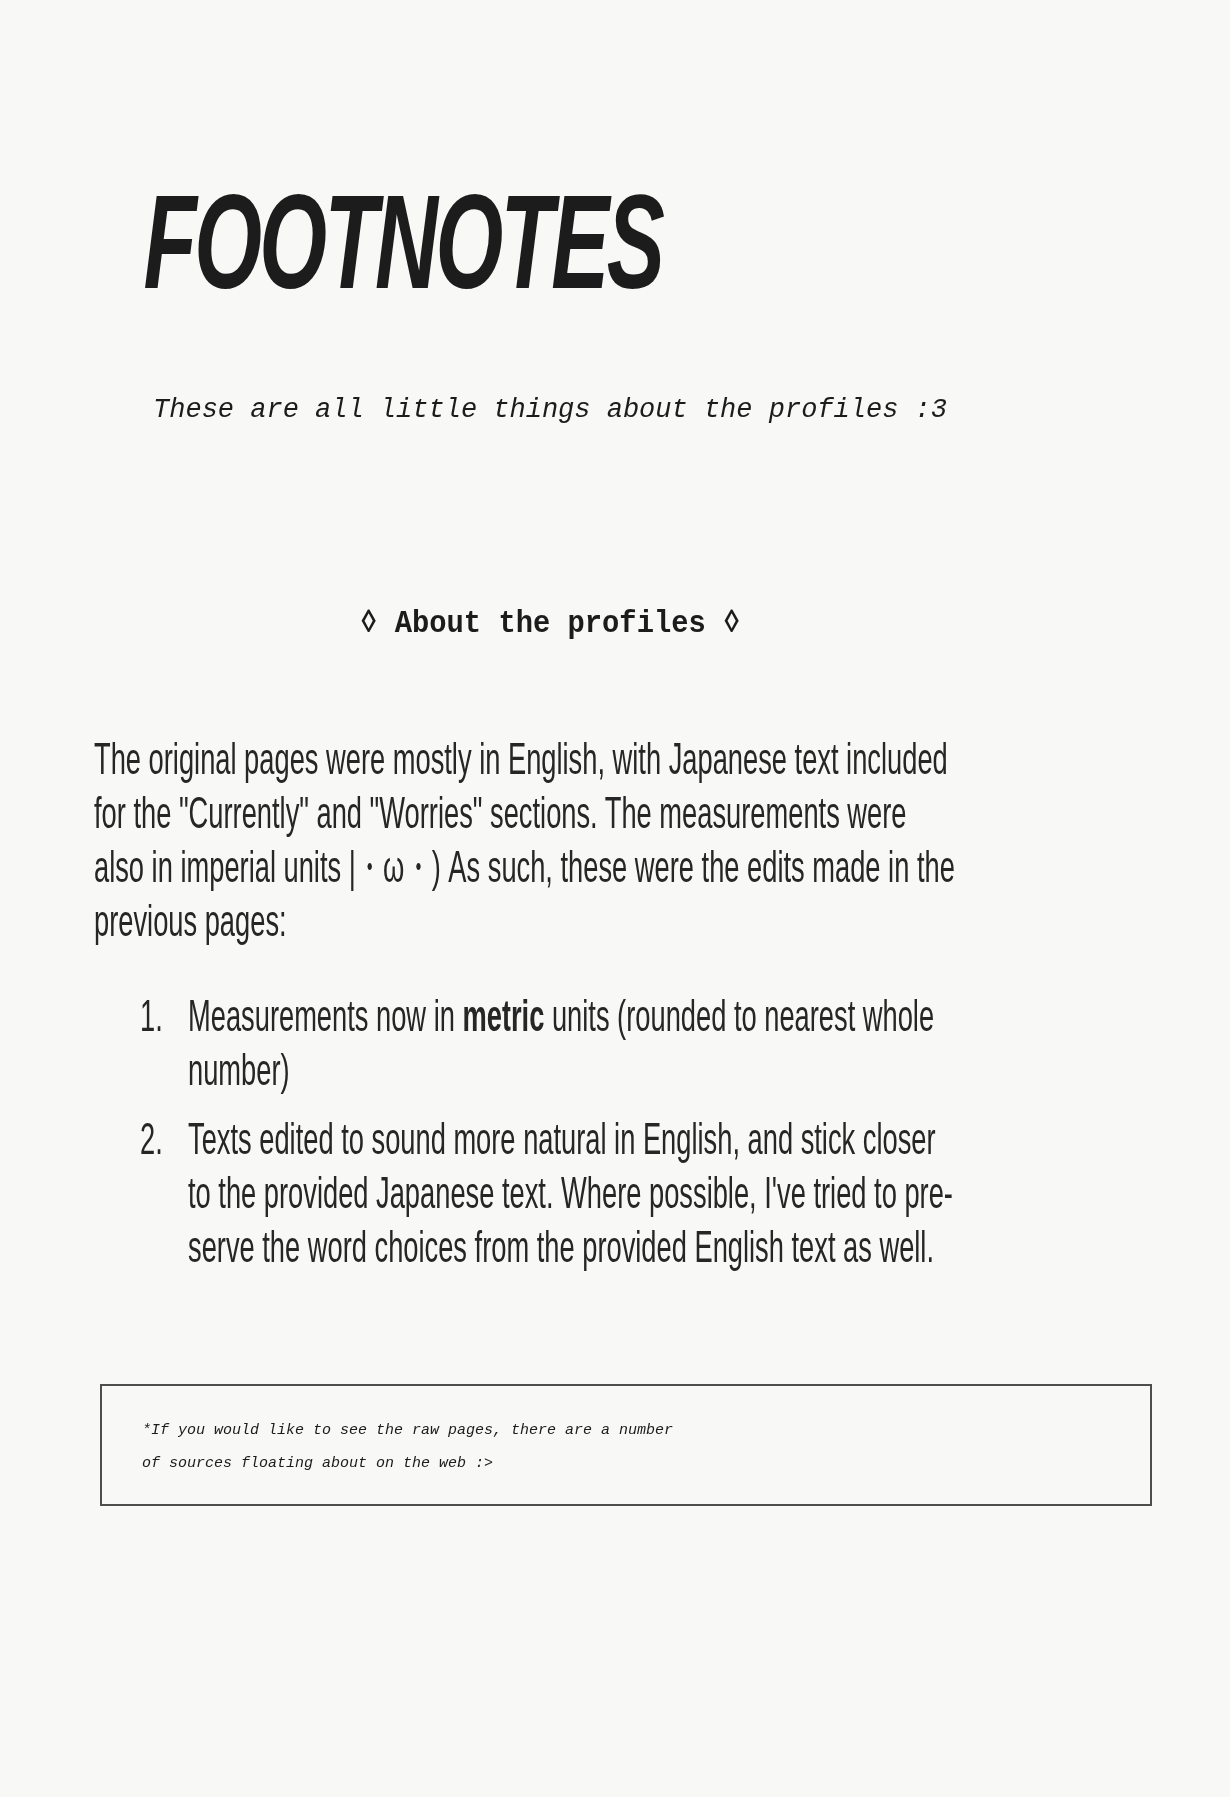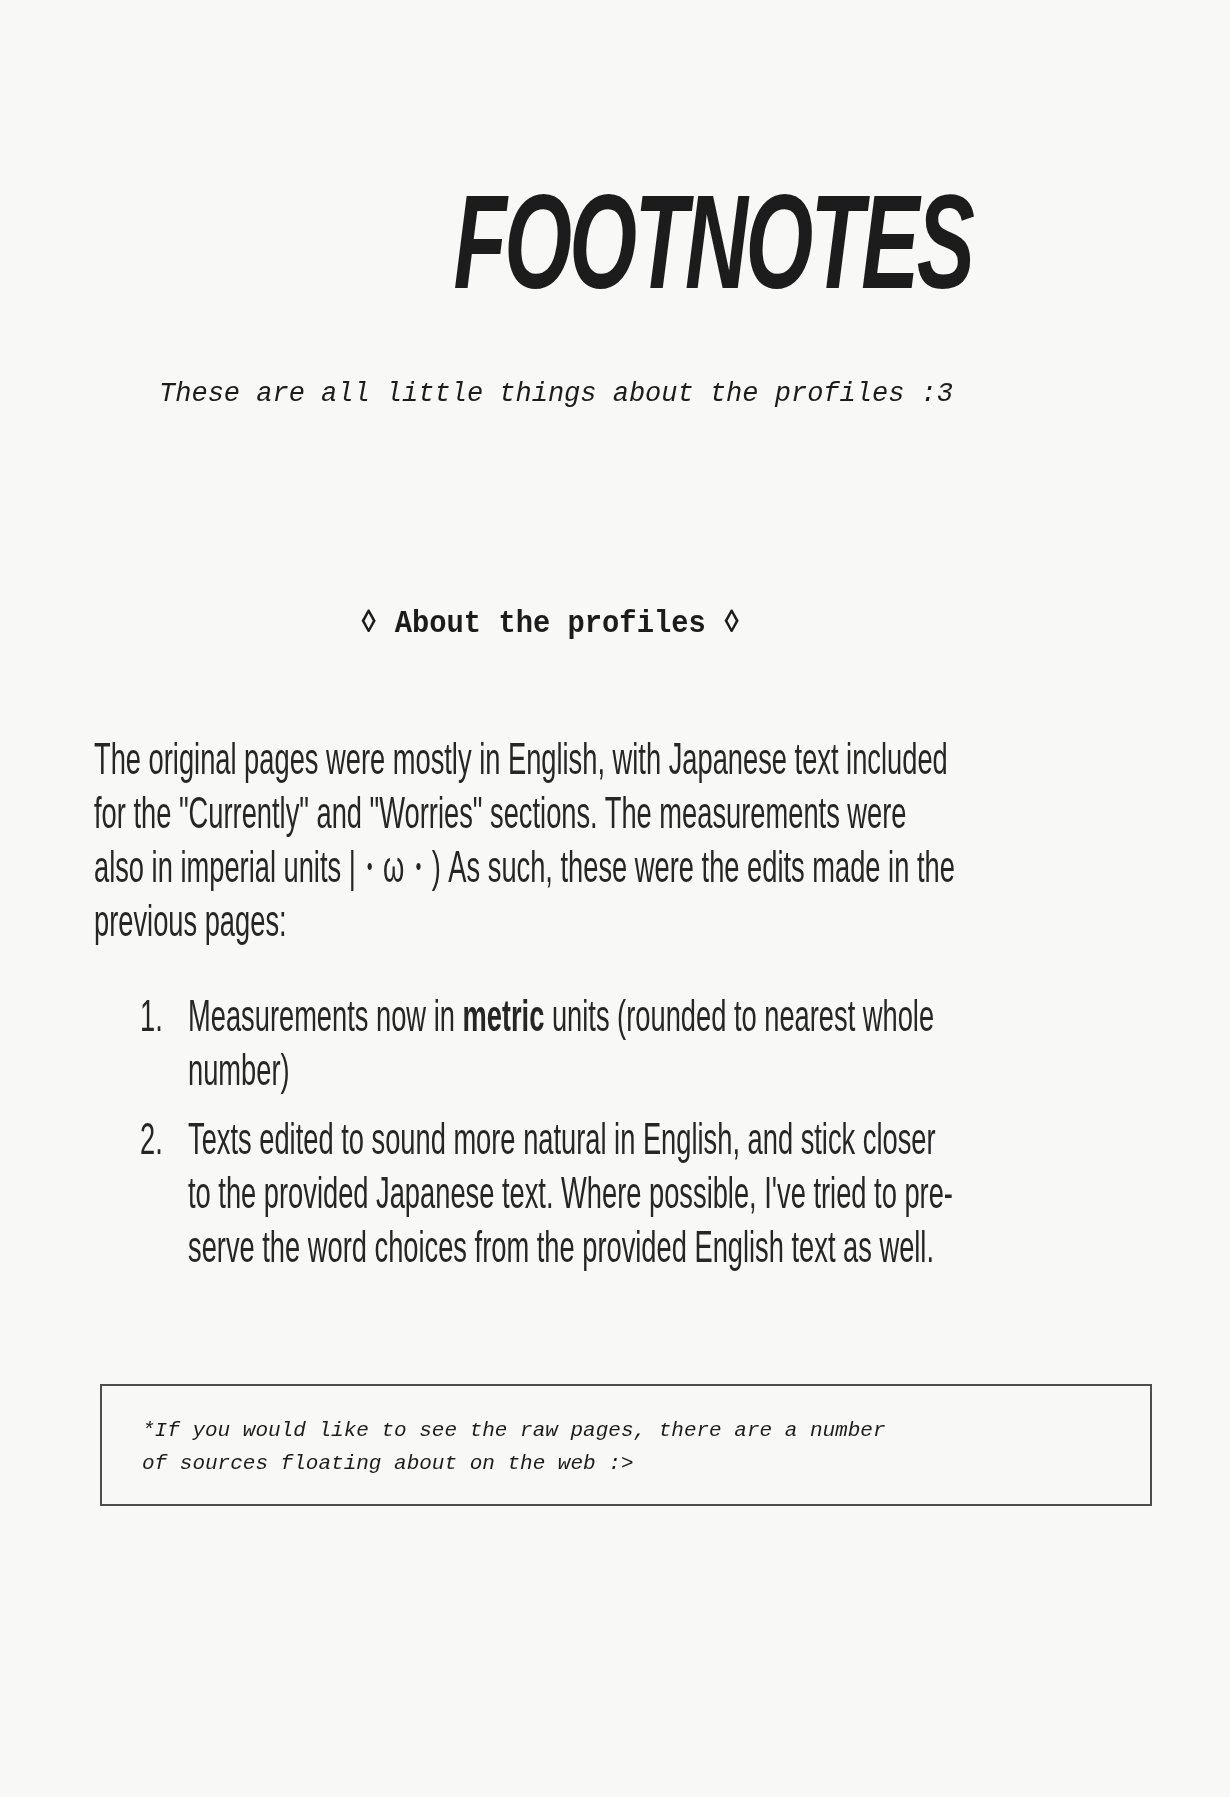--- a/index.html
+++ b/index.html
@@ -18,49 +18,48 @@
   .page{
     position:relative;
     width:1230px;
     height:1797px;
     overflow:hidden;
     background:var(--bg);
   }
   
   .title{
     position:absolute;
-    top:172px; left:12px;
+    top:172px; left:4px;
     width:1100px;
-    text-align:right;
+    text-align:left;
     font-size:134px;
     line-height:140px;
     font-weight:bold;
     font-style:italic;
     color:var(--ink-strong);
     letter-spacing:-4px;
     white-space:nowrap;
   }
   .title .squeeze{
     display:inline-block;
     transform:scaleX(0.65);
     transform-origin:50% 50%;
   }
   
   .subtitle{
     position:absolute;
-    top:374px; left:0;
+    top:390px; left:0;
     width:1100px;
     text-align:center;
     font-family:"Liberation Mono","DejaVu Sans Mono",monospace;
     font-style:italic;
     font-size:27px;
     line-height:40px;
     white-space:nowrap;
     color:var(--ink-strong);
-    margin-left:6px;
   }
   
   .heading{
     position:absolute;
     top:594px; left:0;
     width:1100px;
     text-align:center;
     font-family:"Liberation Mono","DejaVu Sans Mono",monospace;
     font-weight:bold;
     font-size:32px;
@@ -112,21 +111,21 @@
     top:1384px; left:100px;
     width:1052px;
     height:122px;
     border:2px solid var(--border);
     padding:28px 30px 0 40px;
     background:var(--bg);
   }
   .footnote-line{
     font-family:"Liberation Mono","DejaVu Sans Mono",monospace;
     font-style:italic;
-    font-size:21px;
+    font-size:15px;
     line-height:33px;
     white-space:nowrap;
     color:var(--ink-strong);
   }
 </style>
 </head>
 <body>
 
 <div class="page">
 

